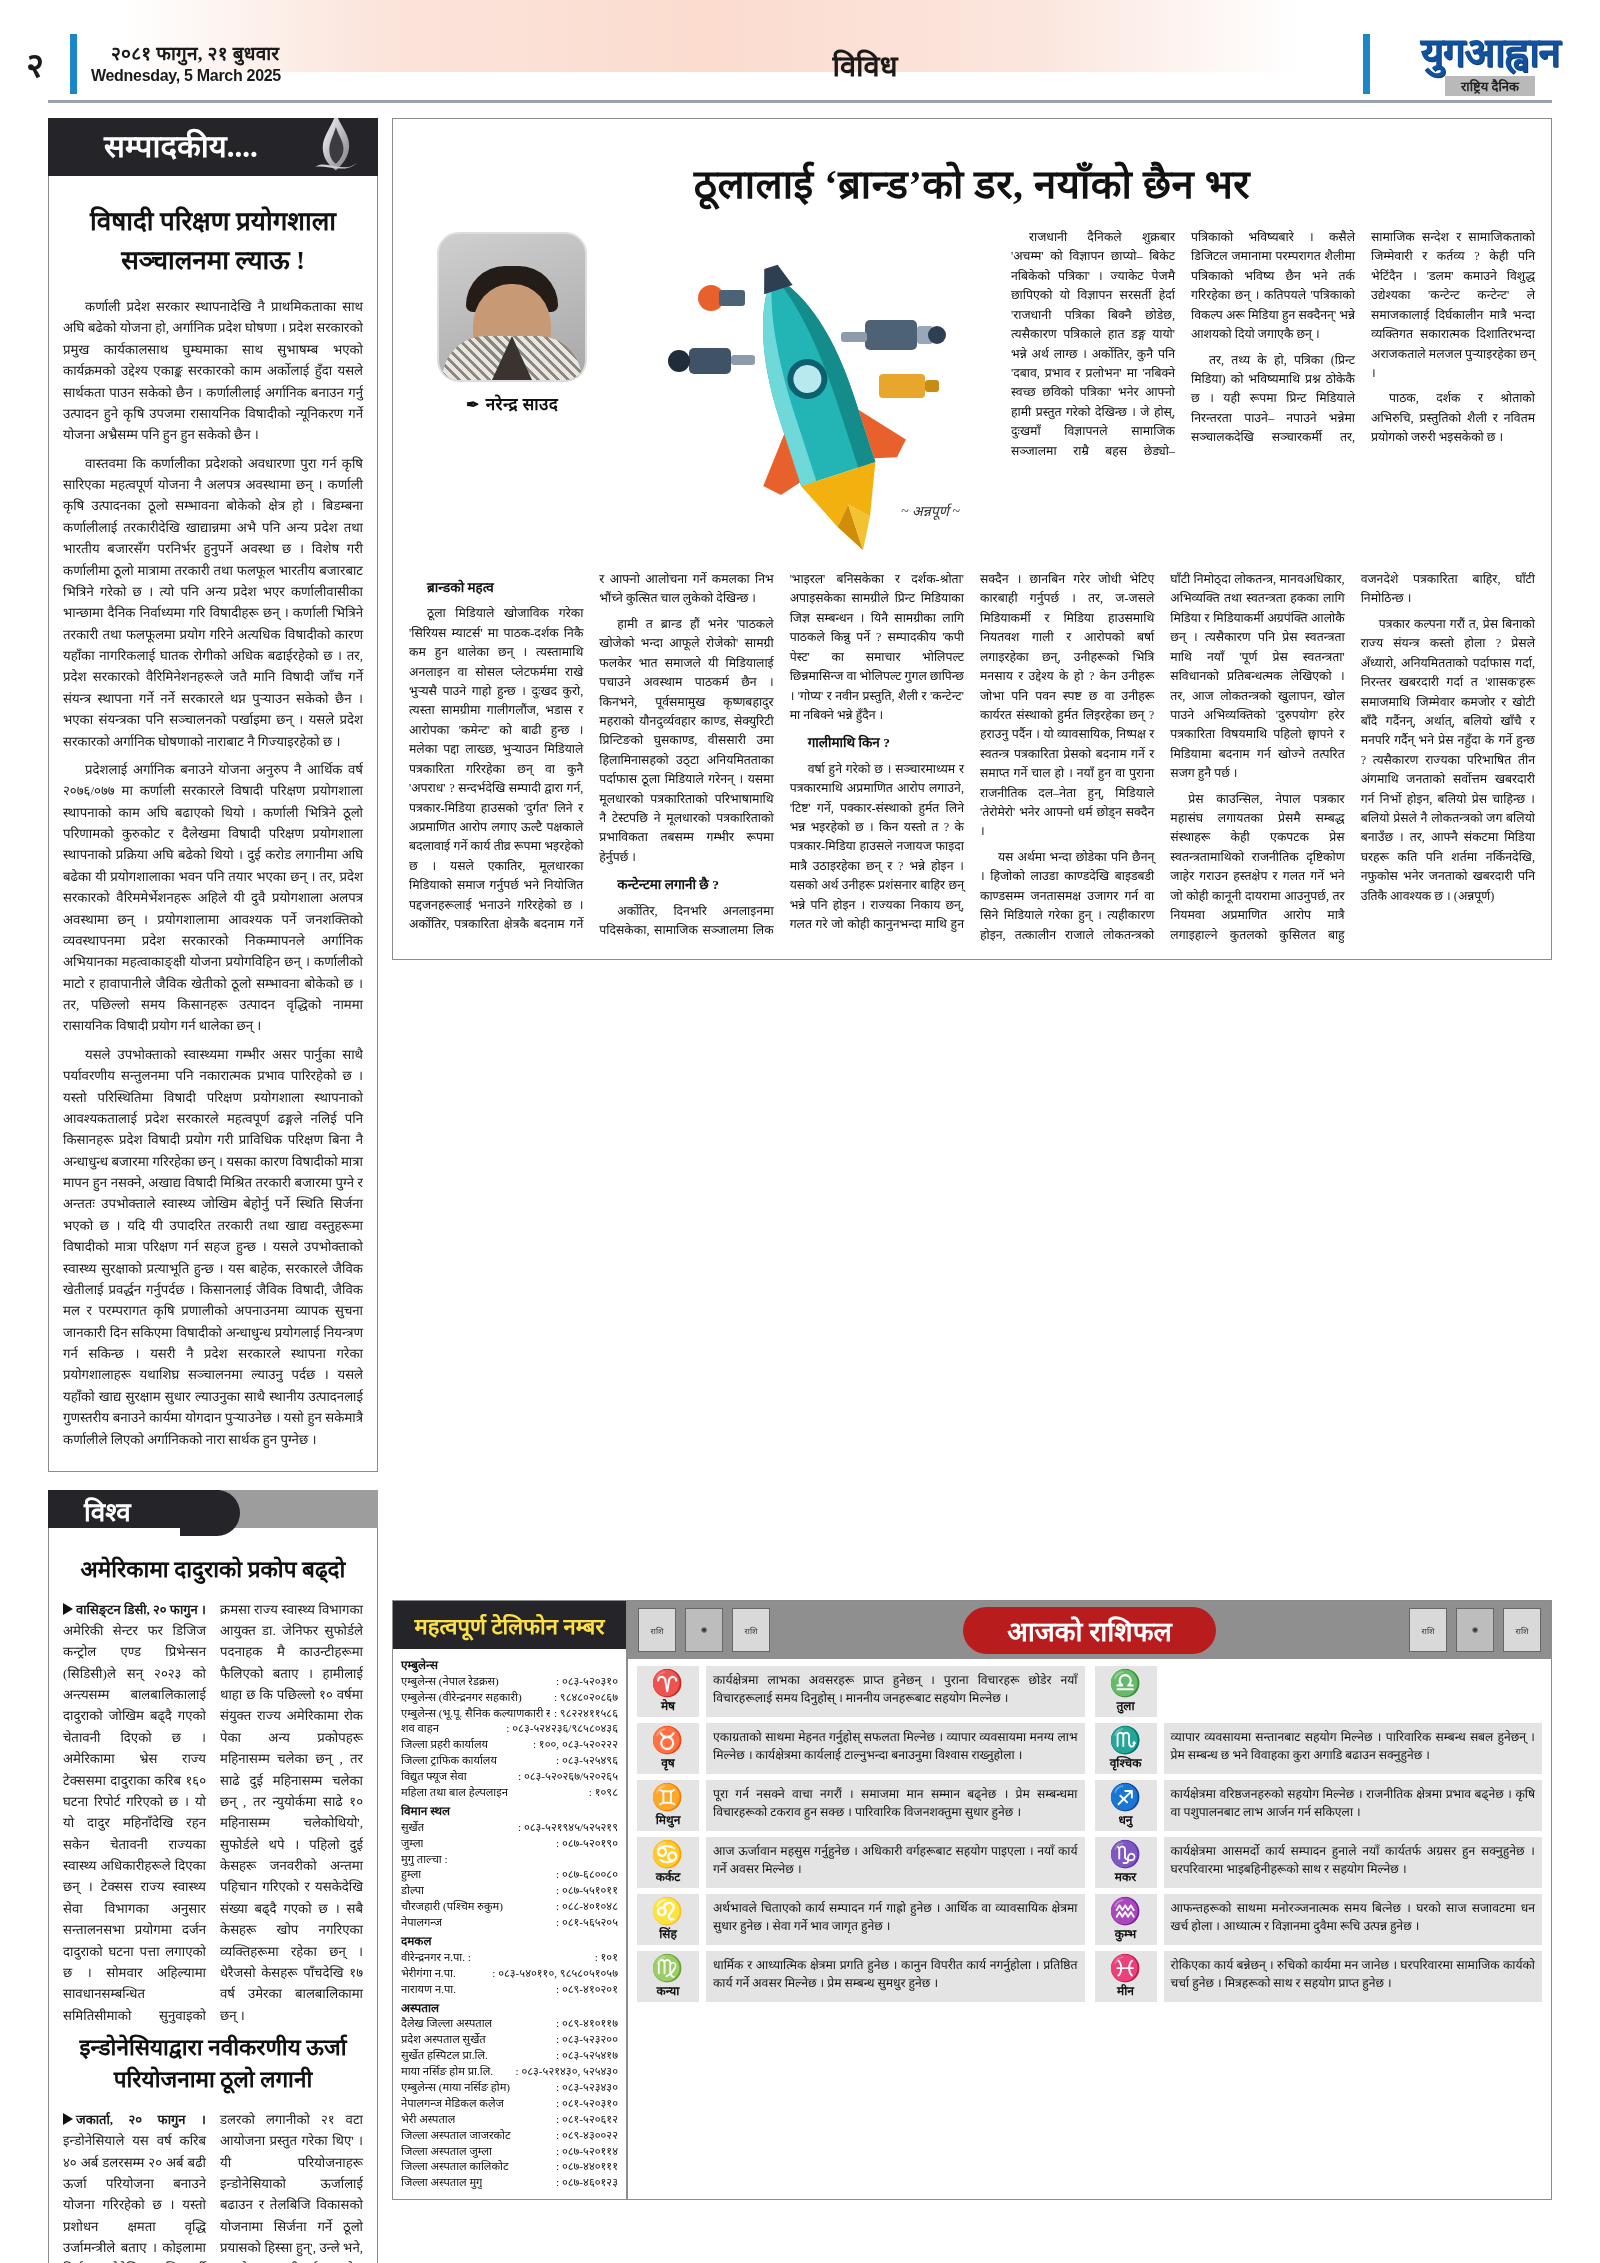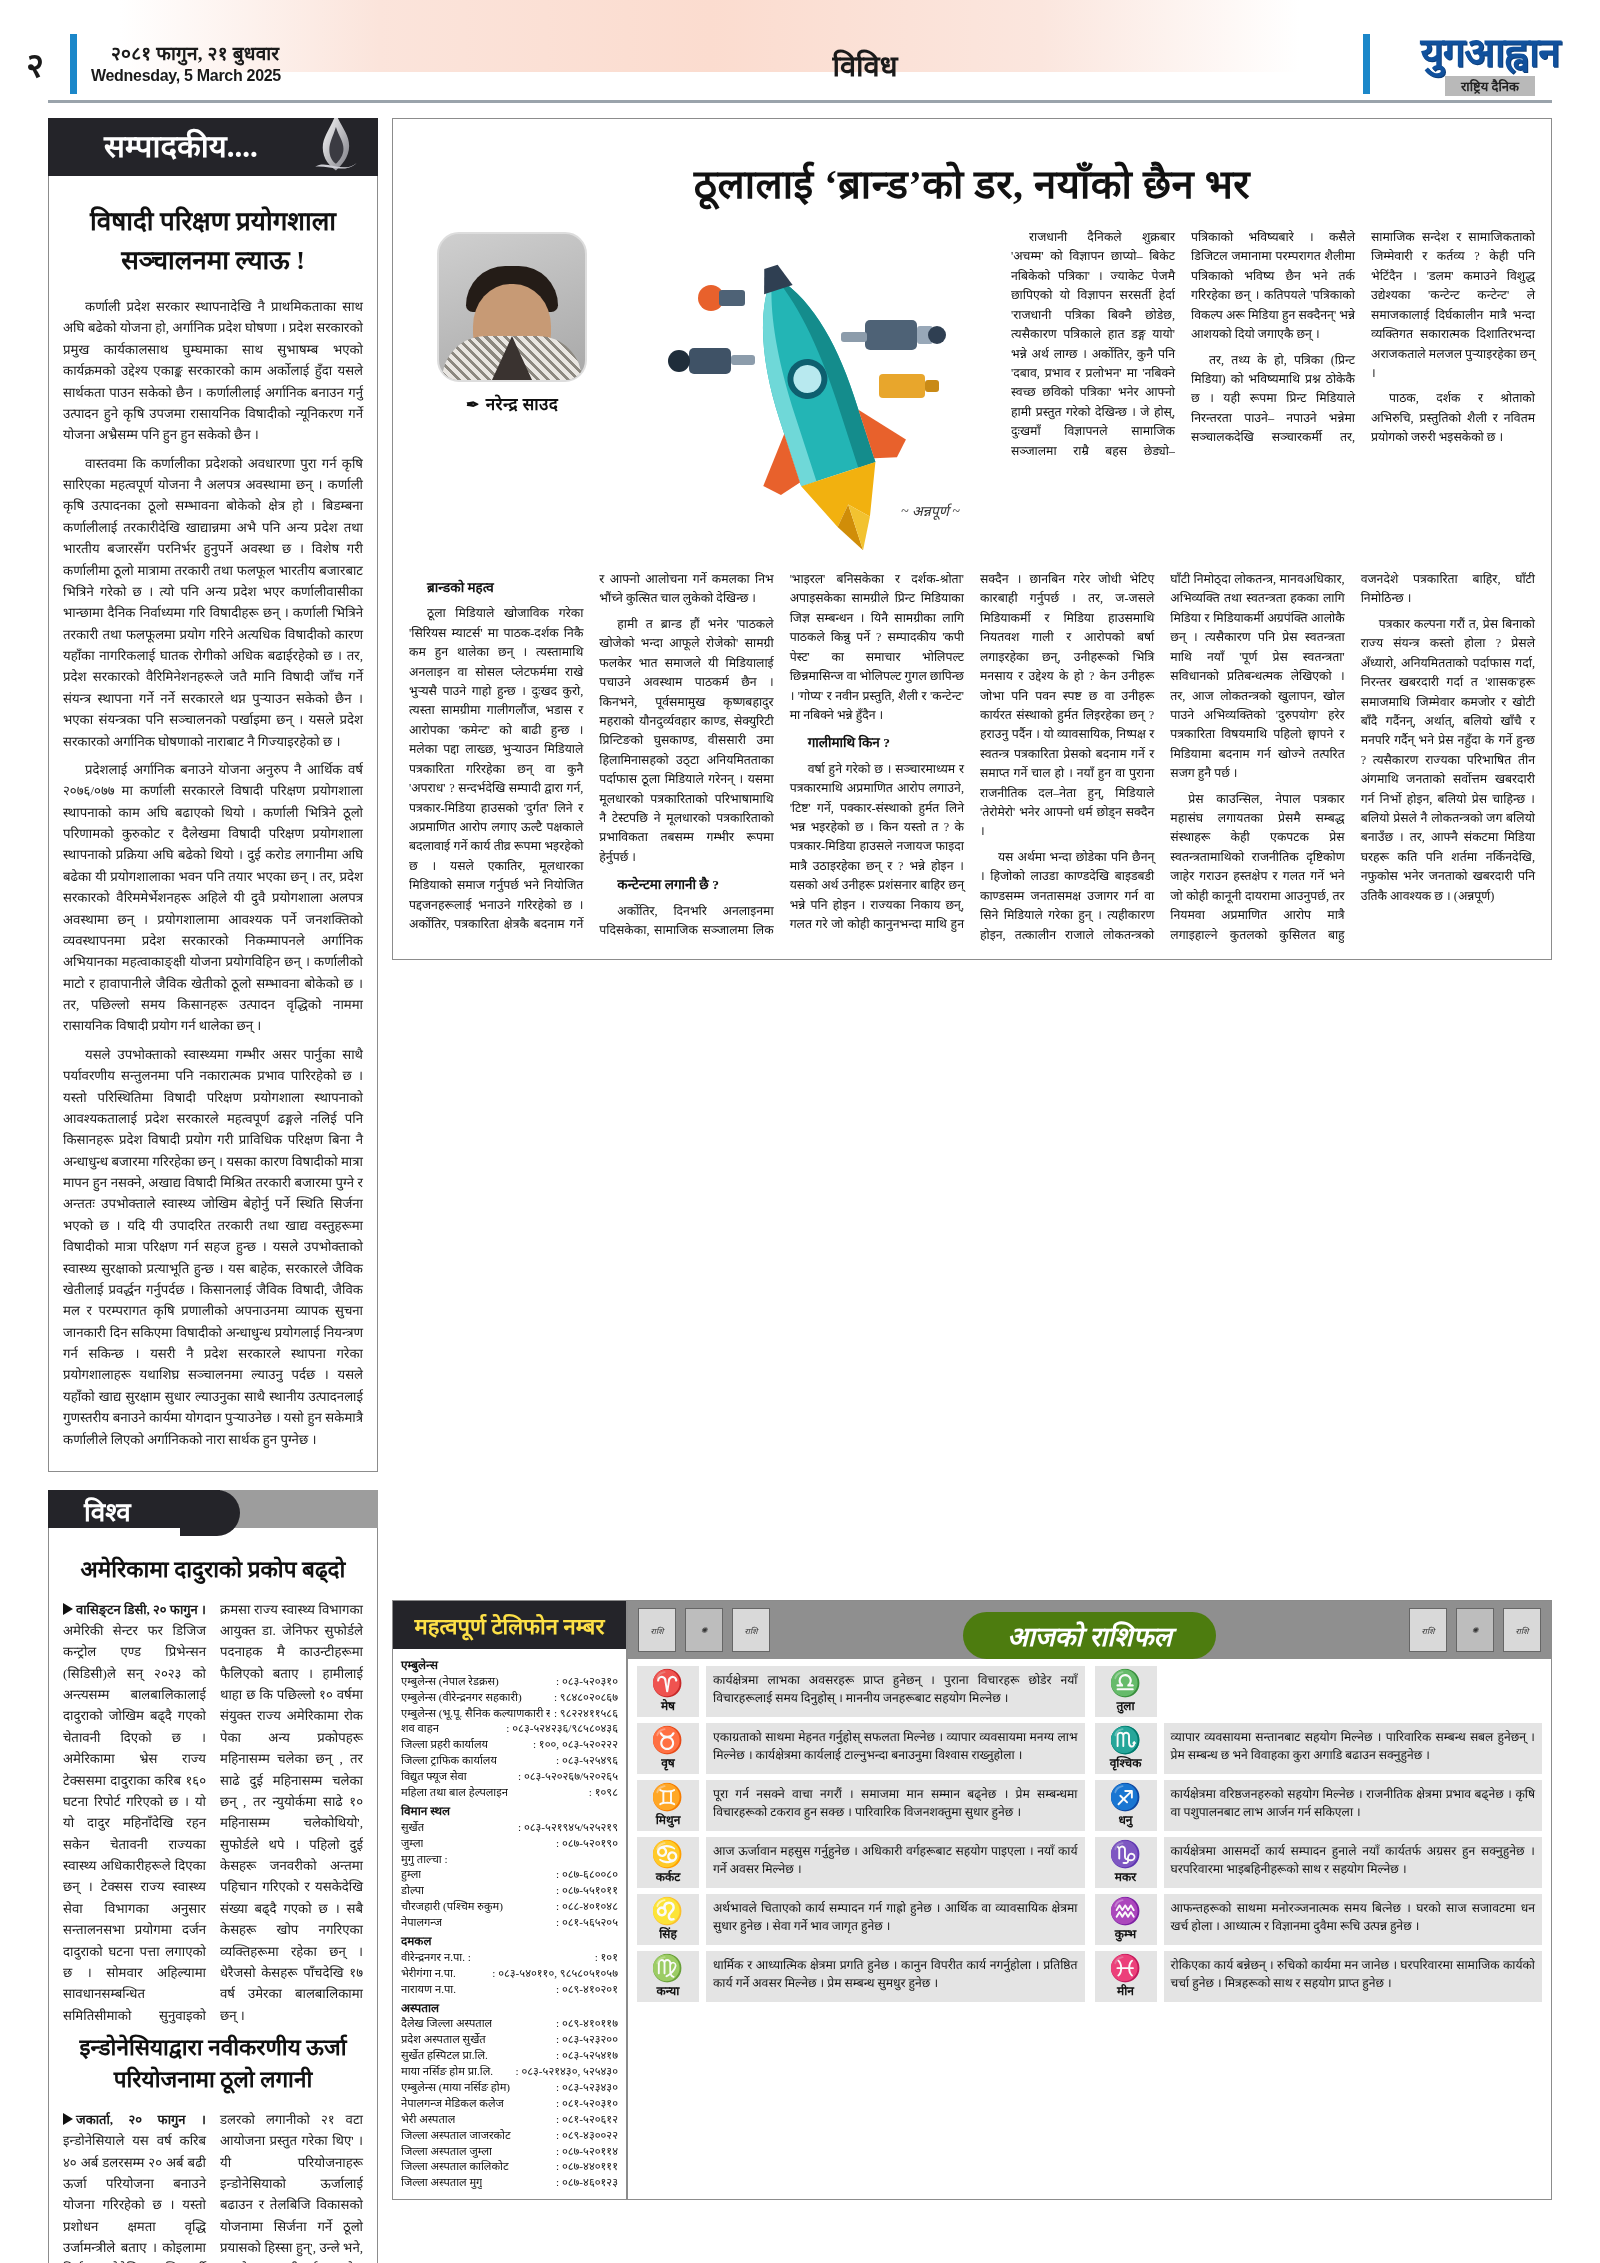--- a/index.html
+++ b/index.html
@@ -177,24 +177,24 @@
   .ph-row .nm { white-space:nowrap; overflow:hidden; }
   .ph-row .no { white-space:nowrap; }
 
   
   .horo {
     position:absolute; left:627px; top:1600px; width:925px; height:600px;
     border:1px solid #8c8c8c;
   }
   .horo-head {
     height:58px; background:#8f8f8f; position:relative;
-    display:flex; align-items:flex-end; justify-content:center;font-style:italic;
+    display:flex; align-items:center; justify-content:center;
   }
   .horo-pill {
-    background:#4d7c0f; color:#fff; border-radius:26px;
+    background:#b91c1c; color:#fff; border-radius:26px;
     font-size:27px; font-weight:bold; padding:5px 44px; z-index:3;
   }
   .horo-seals { position:absolute; inset:0; display:flex; align-items:center; justify-content:space-between; padding:0 10px;}
   .seal-grp { display:flex; gap:9px; }
   .seal {
     width:38px; height:44px; border:1px solid #666; background:#d9d9d9;
     display:flex; align-items:center; justify-content:center; font-size:8px; color:#333;
   }
   .seal.dark { background:#bdbdbd; }
   .horo-grid {

